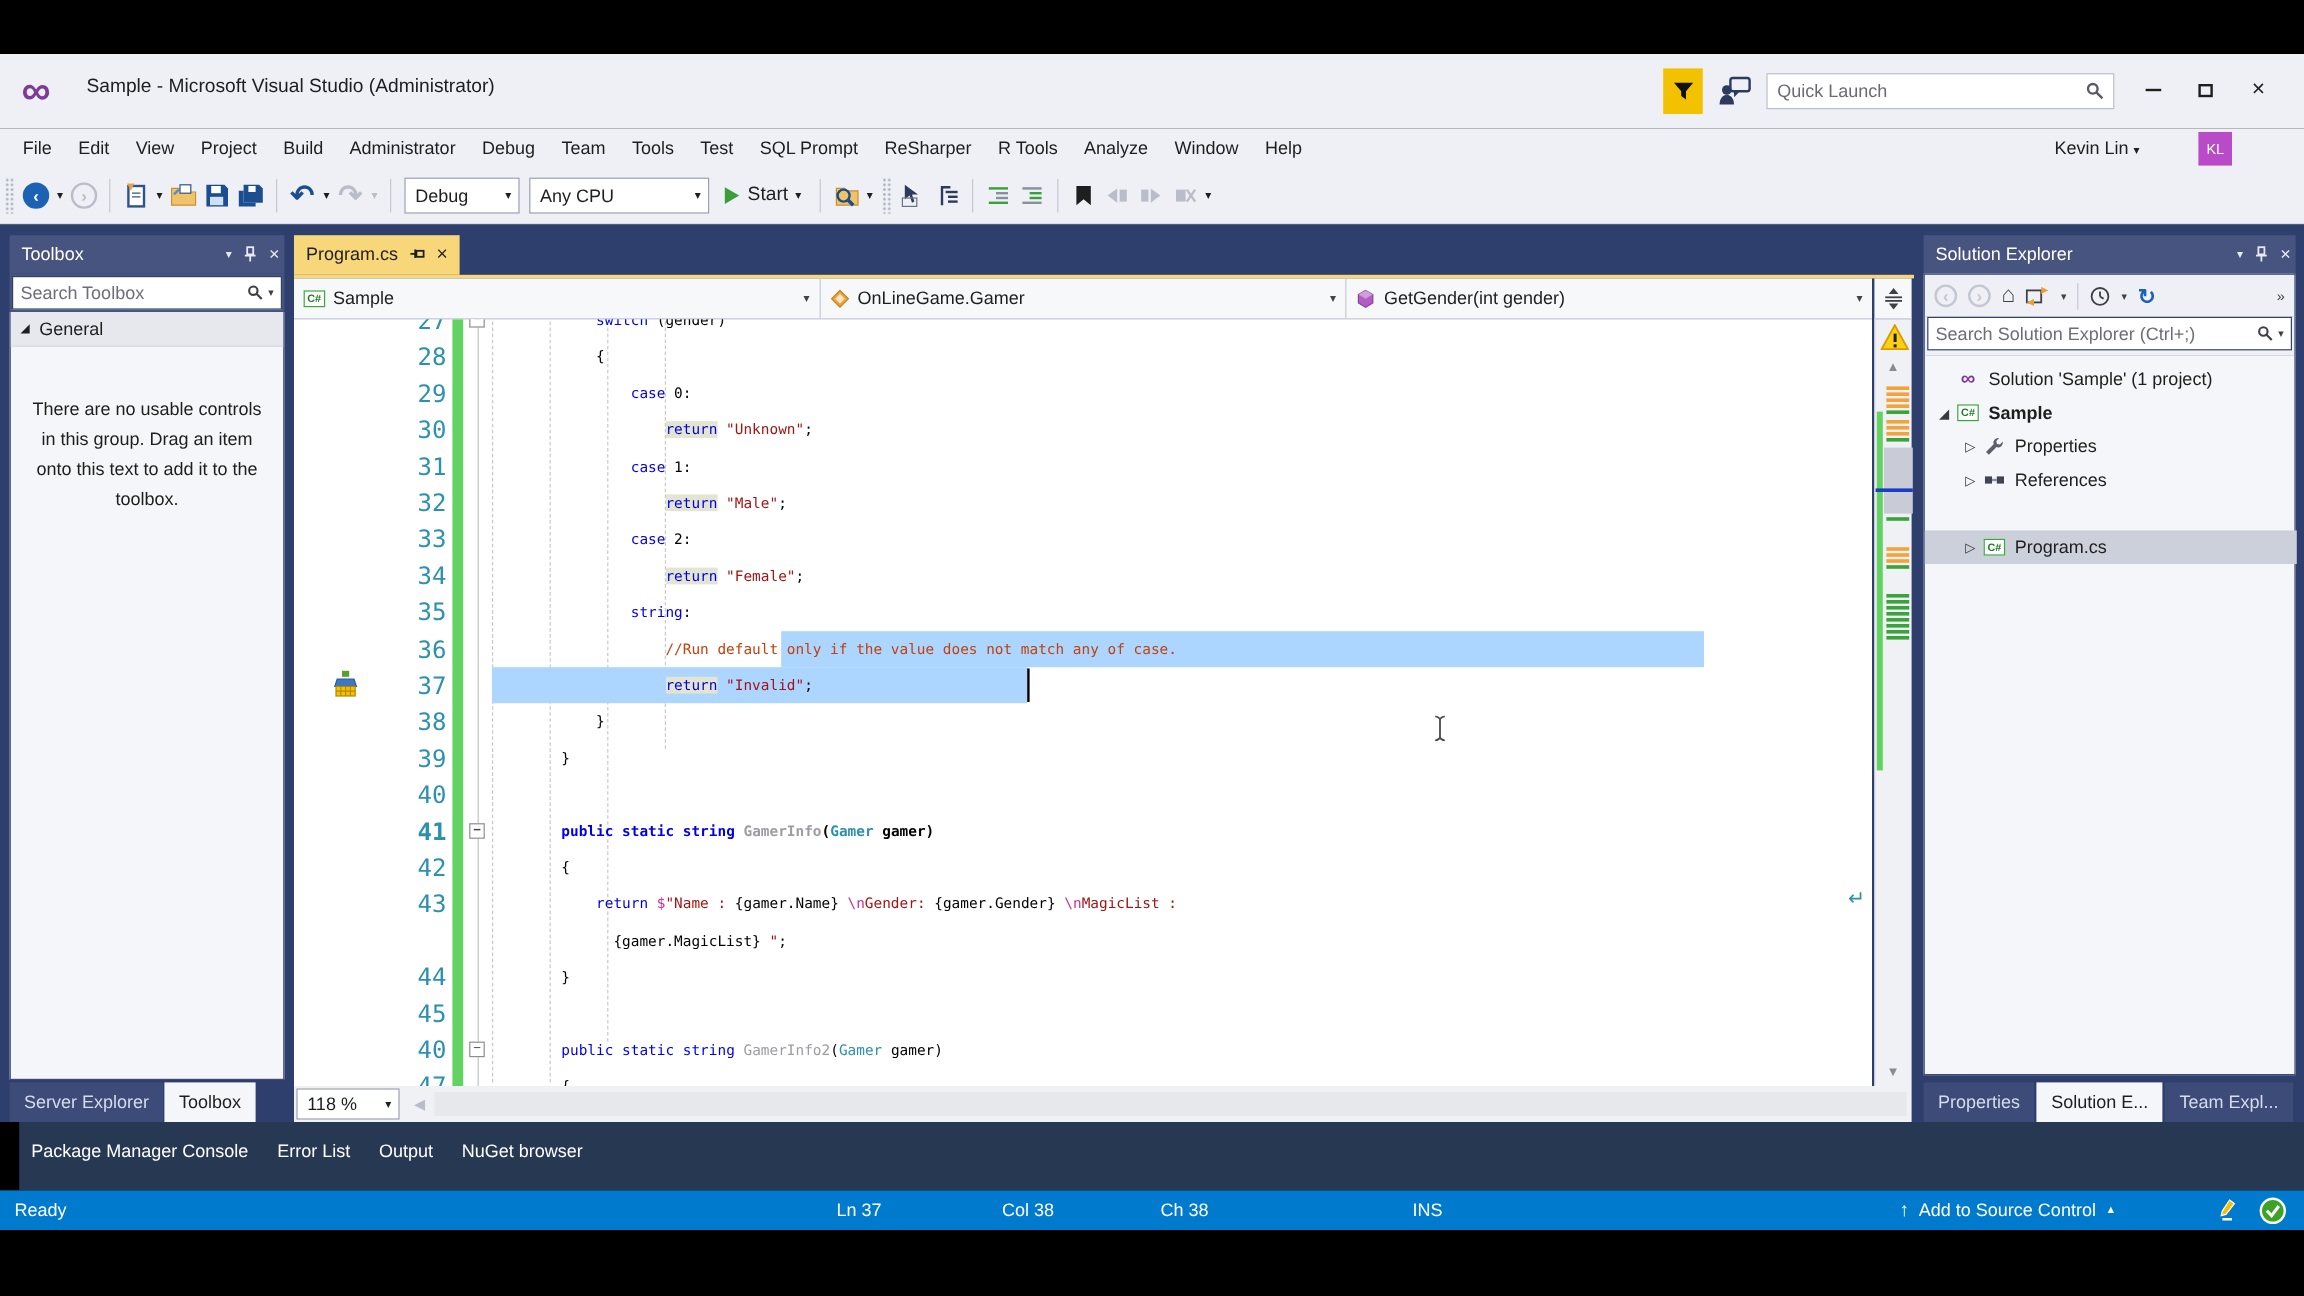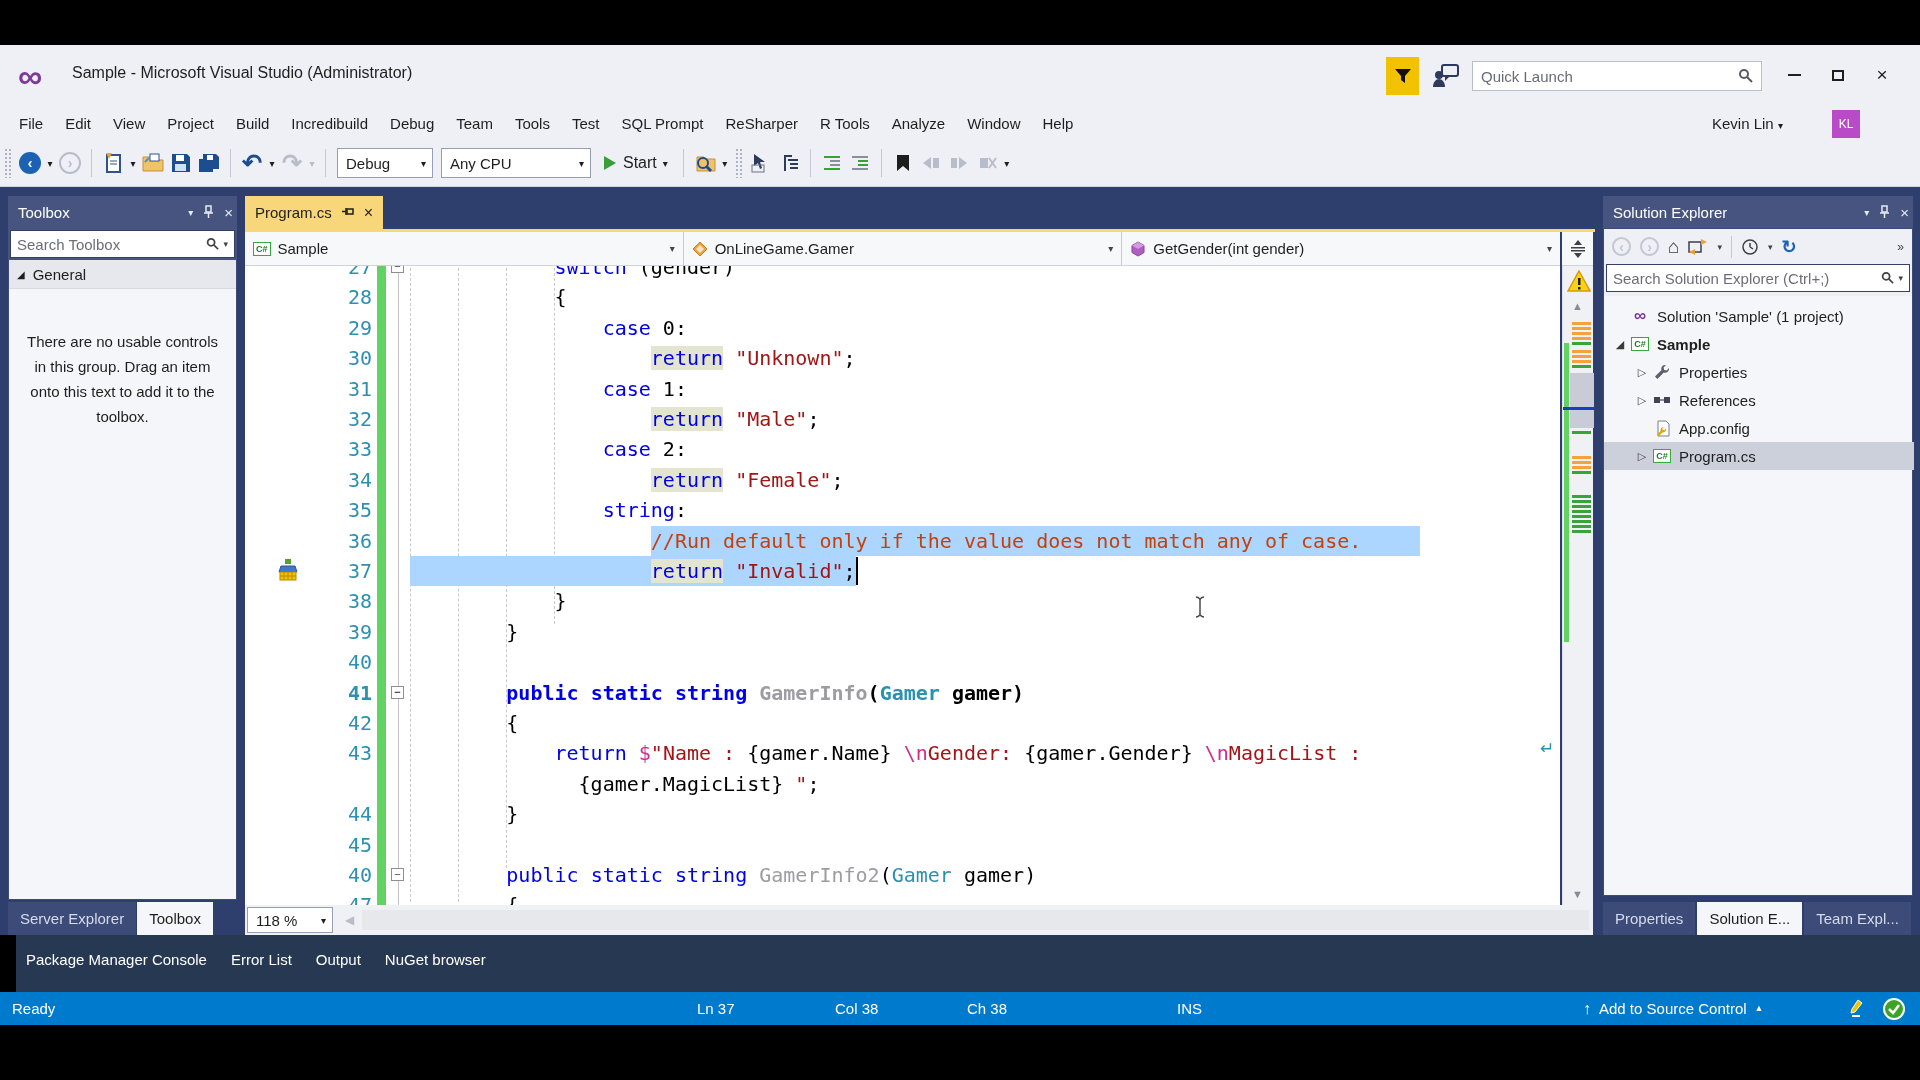--- a/index.html
+++ b/index.html
@@ -57,21 +57,21 @@
   #navbar { left:245px; top:232px; width:1315px; height:34px; background:#f7f8fa; display:flex;
             border-bottom:1px solid #cfd2dc; }
   .nav-combo { display:flex; align-items:center; gap:7px; padding:0 8px; border-right:1px solid #c6cad6;
                font-size:15px; flex:1; }
   .nav-combo .dd { margin-left:auto; font-size:10px; color:#444; }
   #code-area { left:245px; top:266px; width:1315px; height:639px; background:#fff; overflow:hidden; }
   .crow { position:absolute; left:0; width:100%; height:30px; }
   .lnum { position:absolute; left:55px; width:72px; text-align:right; color:#2b91af;
           font-family:"DejaVu Sans Mono", monospace; font-size:20px; line-height:30px; }
   .ctext { position:absolute; left:165px; top:0; white-space:pre; font-family:"DejaVu Sans Mono", monospace;
-           font-size:20px; line-height:30px; z-index:2; }
+           font-size:12px; line-height:30px; z-index:2; }
   .kw  { color:#0000e8; } .pl { color:#000; } .str { color:#a31515; } .cmt { color:#c2410c; }
   .typ { color:#2b91af; } .mth { color:#9c9ca2; } .esc { color:#ce2f8c; }
   .kwh { color:#0000e8; background:#e3e5d0; }
   .sel { position:absolute; top:0; height:30px; background:#acd5ff; z-index:1; }
   .caret { position:absolute; top:1px; width:2px; height:28px; background:#000; z-index:3; }
   .obox { position:absolute; left:146px; top:8px; width:13px; height:13px; border:1px solid #8e8e8e;
           background:#fff; color:#444; font-size:11px; line-height:11px; text-align:center; z-index:2; }
   .iguide { position:absolute; width:0; border-left:1px dashed #c9c9c9; z-index:0; }
   .change-bar { position:absolute; left:132px; top:0; width:9px; height:639px; background:#62d262; }
   .margin-line { position:absolute; left:153px; top:0; width:1px; height:639px; background:#c4c4c4; }
@@ -138,21 +138,21 @@
     </div>
   </div>
 
   <div id="menubar" class="abs">
     <span id="menu-items" style="display:flex;">
         <span class="menu-item">File</span>
         <span class="menu-item">Edit</span>
         <span class="menu-item">View</span>
         <span class="menu-item">Project</span>
         <span class="menu-item">Build</span>
-        <span class="menu-item">Incredibuild</span>
+        <span class="menu-item">Administrator</span>
         <span class="menu-item">Debug</span>
         <span class="menu-item">Team</span>
         <span class="menu-item">Tools</span>
         <span class="menu-item">Test</span>
         <span class="menu-item">SQL Prompt</span>
         <span class="menu-item">ReSharper</span>
         <span class="menu-item">R Tools</span>
         <span class="menu-item">Analyze</span>
         <span class="menu-item">Window</span>
         <span class="menu-item">Help</span>
@@ -634,30 +634,20 @@
           <span class="arr">▷</span>
           <span class="ticon">
             <svg width="16" height="12" viewBox="0 0 16 12">
               <rect x="0" y="3" width="6" height="6" fill="#3e4451"></rect>
               <rect x="10" y="3" width="6" height="6" fill="#3e4451"></rect>
               <rect x="6" y="5" width="4" height="2" fill="#8a8f9c"></rect>
             </svg>
           </span>
           <span style="margin-left: 5px;">References</span>
         </div>
-        <div class="tree-row" style="top: 118px; padding-left: 30px;">
-          <span class="arr"></span>
-          <span class="ticon">
-            <svg width="15" height="17" viewBox="0 0 15 17">
-              <path d="M3 1h8l3 3v12H3z" fill="#fff" stroke="#7a7f8a"></path>
-              <path d="M9 7a3 3 0 0 0-3.4 3.9L2 14.5 3.8 16l3.6-3.6A3 3 0 0 0 11 8.5l-1.7 1.7-1.6-.4-.4-1.6z" fill="#e0a800"></path>
-            </svg>
-          </span>
-          <span style="margin-left: 5px;">App.config</span>
-        </div>
         <div class="tree-row selrow" style="top: 146px; padding-left: 30px;">
           <span class="arr">▷</span>
           <span class="ticon">
             <span class="csbox">C#</span>
           </span>
           <span style="margin-left: 5px;">Program.cs</span>
         </div>
       </div>
   </div>
   <div class="abs" style="left:1603px;top:902px;display:flex;gap:2px;" id="se-tabs">

